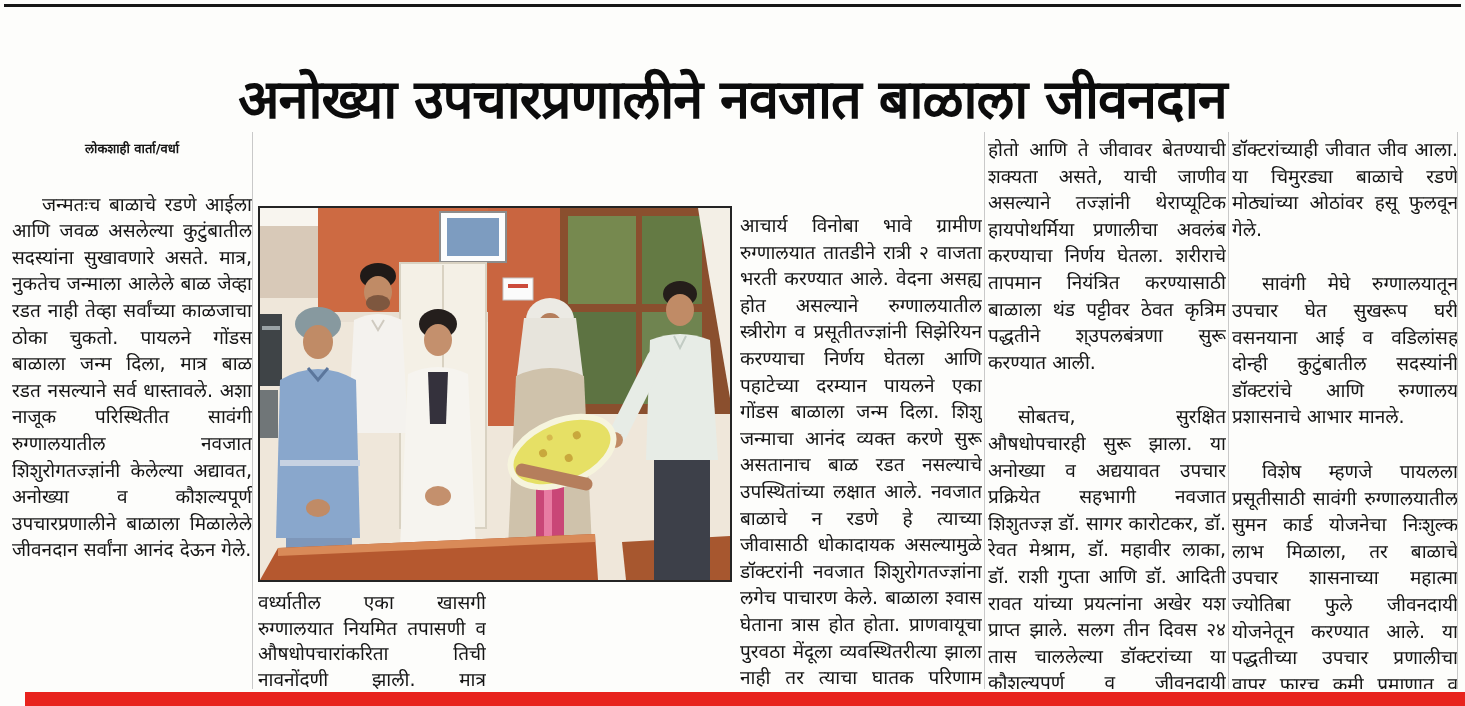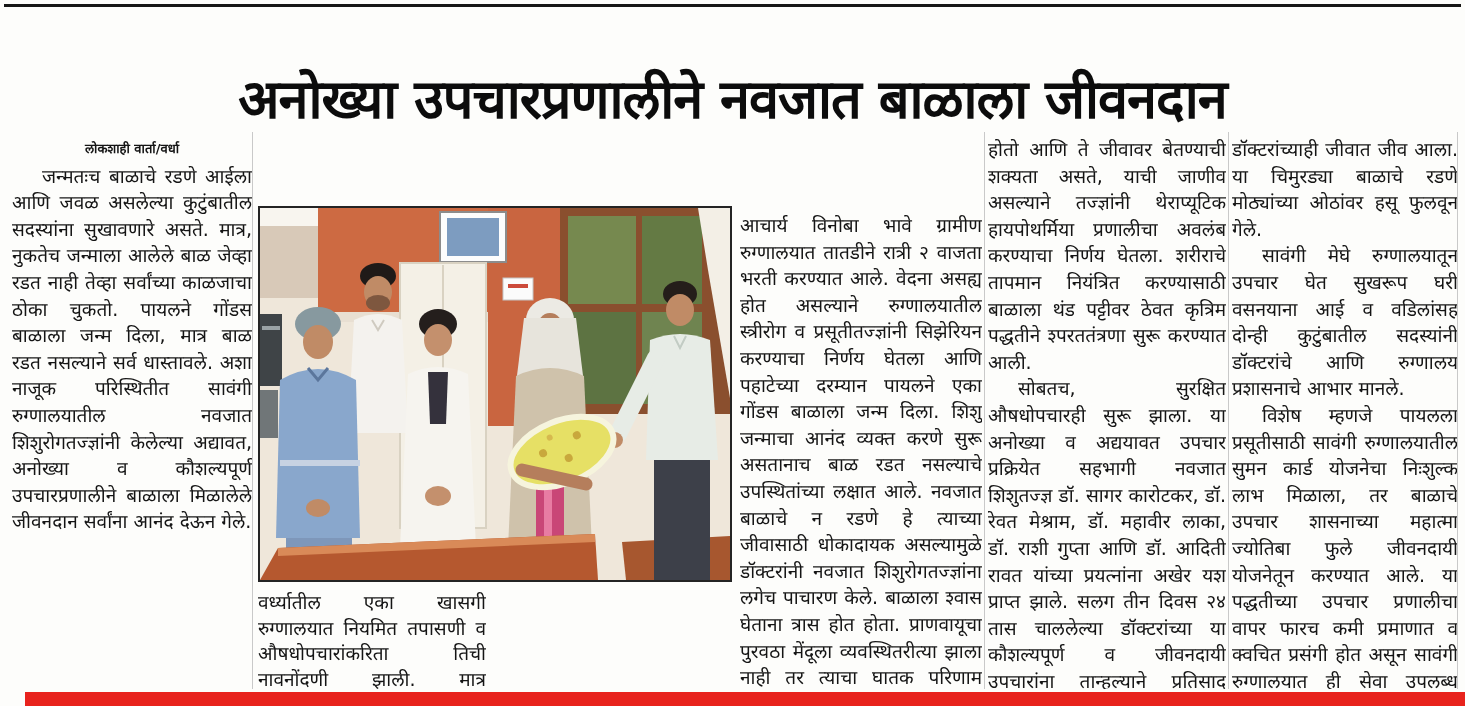--- a/index.html
+++ b/index.html
@@ -8,21 +8,21 @@
     background:#fdfdfb; font-family:"DejaVu Sans", sans-serif; color:#141414;
   }
   .top-rule{position:absolute;left:4px;top:4px;width:1457px;height:3px;background:#161616;}
   .headline{
     position:absolute;left:0;top:12px;width:1465px;height:104px;line-height:104px;
     text-align:center;font-size:54px;font-weight:700;color:#0c0c0c;white-space:nowrap;
     letter-spacing:-1px;
   }
   .col{position:absolute;overflow:hidden;font-size:19px;line-height:26.6px;text-align:justify;}
   .col p{margin:0;}
-  .col p.indent{text-indent:30px;}
+  .col p.indent{text-indent:30px;margin-top:28px;}
   .dateline{font-weight:700;text-align:center;margin:0 0 1px 0;font-size:13px;}
   .col1{left:12px;top:136px;width:240px;height:553px;}
   .mid{position:absolute;left:258px;top:130px;width:724px;height:560px;}
   .subheadline{
     position:absolute;left:0;top:0;width:724px;height:72px;line-height:72px;margin:0;
     text-align:center;font-size:28px;font-weight:700;color:#0e0e0e;white-space:nowrap;
   }
   .photo-frame{
     position:absolute;left:0;top:76px;width:470px;height:372px;
     border:2px solid #242424;background:#efe7da;
@@ -155,21 +155,21 @@
     <div class="cap-left">
       <p>वर्ध्यातील एका खासगी रुग्णालयात नियमित तपासणी व औषधोपचारांकरिता तिची नावनोंदणी झाली. मात्र प्रसूतीसाठी</p>
     </div>
   </div>
 
   <div class="col col3">
     <p>आचार्य विनोबा भावे ग्रामीण रुग्णालयात तातडीने रात्री २ वाजता भरती करण्यात आले. वेदना असह्य होत असल्याने रुग्णालयातील स्त्रीरोग व प्रसूतीतज्ज्ञांनी सिझेरियन करण्याचा निर्णय घेतला आणि पहाटेच्या दरम्यान पायलने एका गोंडस बाळाला जन्म दिला. शिशु जन्माचा आनंद व्यक्त करणे सुरू असतानाच बाळ रडत नसल्याचे उपस्थितांच्या लक्षात आले. नवजात बाळाचे न रडणे हे त्याच्या जीवासाठी धोकादायक असल्यामुळे डॉक्टरांनी नवजात शिशुरोगतज्ज्ञांना लगेच पाचारण केले. बाळाला श्वास घेताना त्रास होत होता. प्राणवायूचा पुरवठा मेंदूला व्यवस्थितरीत्या झाला नाही तर त्याचा घातक परिणाम मेंदूवर</p>
   </div>
 
   <div class="col col4">
-    <p>होतो आणि ते जीवावर बेतण्याची शक्यता असते, याची जाणीव असल्याने तज्ज्ञांनी थेराप्यूटिक हायपोथर्मिया प्रणालीचा अवलंब करण्याचा निर्णय घेतला. शरीराचे तापमान नियंत्रित करण्यासाठी बाळाला थंड पट्टीवर ठेवत कृत्रिम पद्धतीने श्परततंत्रणा सुरू करण्यात आली.</p>
+    <p>होतो आणि ते जीवावर बेतण्याची शक्यता असते, याची जाणीव असल्याने तज्ज्ञांनी थेराप्यूटिक हायपोथर्मिया प्रणालीचा अवलंब करण्याचा निर्णय घेतला. शरीराचे तापमान नियंत्रित करण्यासाठी बाळाला थंड पट्टीवर ठेवत कृत्रिम पद्धतीने श्उपलबंत्रणा सुरू करण्यात आली.</p>
     <p class="indent">सोबतच, सुरक्षित औषधोपचारही सुरू झाला. या अनोख्या व अद्ययावत उपचार प्रक्रियेत सहभागी नवजात शिशुतज्ज्ञ डॉ. सागर कारोटकर, डॉ. रेवत मेश्राम, डॉ. महावीर लाका, डॉ. राशी गुप्ता आणि डॉ. आदिती रावत यांच्या प्रयत्नांना अखेर यश प्राप्त झाले. सलग तीन दिवस २४ तास चाललेल्या डॉक्टरांच्या या कौशल्यपूर्ण व जीवनदायी उपचारांना तान्हुल्याने प्रतिसाद दिला आणि जन्मदात्यांसह</p>
   </div>
 
   <div class="col col5">
     <p>डॉक्टरांच्याही जीवात जीव आला. या चिमुरड्या बाळाचे रडणे मोठ्यांच्या ओठांवर हसू फुलवून गेले.</p>
     <p class="indent">सावंगी मेघे रुग्णालयातून उपचार घेत सुखरूप घरी वसनयाना आई व वडिलांसह दोन्ही कुटुंबातील सदस्यांनी डॉक्टरांचे आणि रुग्णालय प्रशासनाचे आभार मानले.</p>
     <p class="indent">विशेष म्हणजे पायलला प्रसूतीसाठी सावंगी रुग्णालयातील सुमन कार्ड योजनेचा निःशुल्क लाभ मिळाला, तर बाळाचे उपचार शासनाच्या महात्मा ज्योतिबा फुले जीवनदायी योजनेतून करण्यात आले. या पद्धतीच्या उपचार प्रणालीचा वापर फारच कमी प्रमाणात व क्वचित प्रसंगी होत असून सावंगी रुग्णालयात ही सेवा उपलब्ध असल्याचे डॉ. सागर कारोटकर यांनी सांगितले.</p>
   </div>
 
   <div class="v-rule r1"></div>

